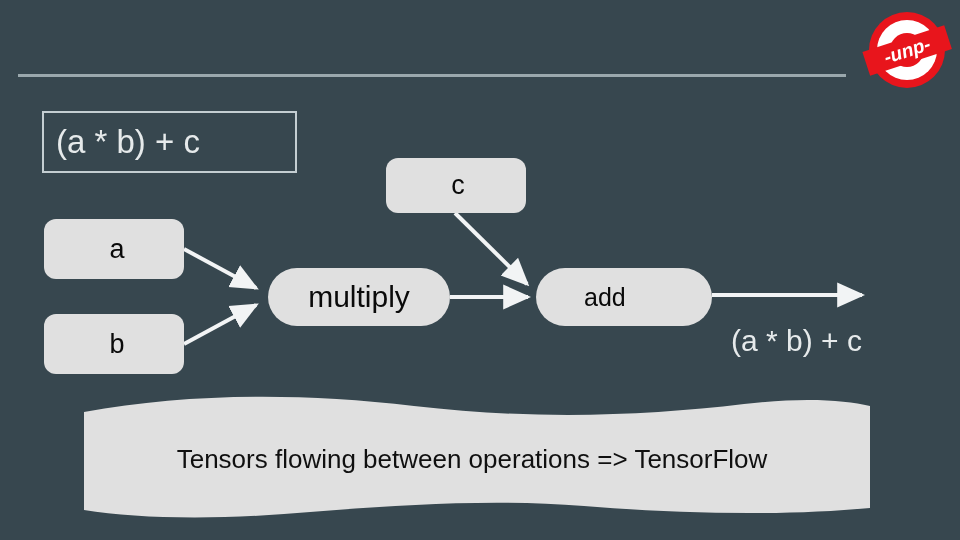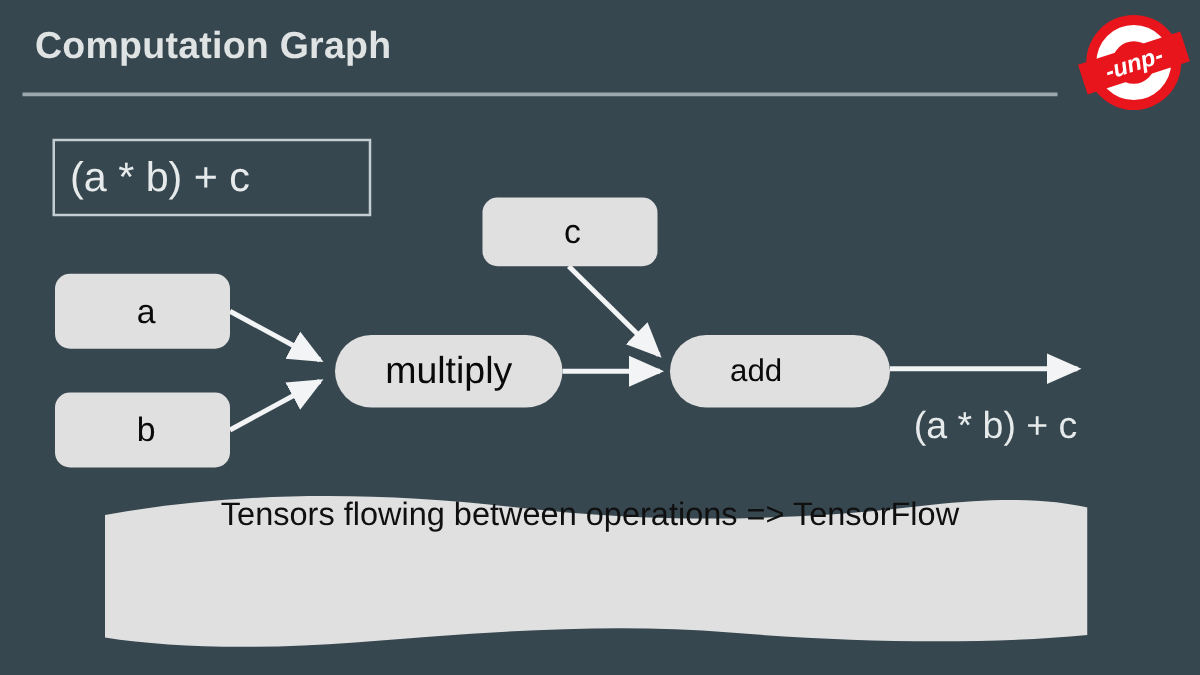--- a/index.html
+++ b/index.html
@@ -139,34 +139,33 @@
     width: 786px;
     height: 126px;
   }
   #banner-text {
     position: absolute;
     left: 84px;
     top: 396px;
     width: 776px;
     height: 126px;
     display: flex;
-    align-items: flex-start;
+    align-items: center;
     justify-content: center;
     font-size: 26px;
     color: #101010;
     white-space: nowrap;
     pointer-events: none;
   }
 </style>
 </head>
 <body>
 
 <div id="slide">
 
-  <div id="slide-title">Computation Graph</div>
   <div id="title-rule"></div>
 
   <div id="logo">
     <svg width="90" height="84" viewBox="0 0 90 84">
       <circle cx="45" cy="42" r="38" fill="#e8151c"></circle>
       <circle cx="45" cy="42" r="30" fill="#ffffff"></circle>
       <circle cx="45" cy="42" r="17" fill="#e8151c"></circle>
       <g transform="rotate(-18 45 42)">
         <rect x="2" y="30" width="86" height="25" fill="#e8151c"></rect>
         <text x="45" y="49" text-anchor="middle" font-family="Liberation Sans, sans-serif" font-size="19" font-weight="bold" font-style="italic" fill="#ffffff">-unp-</text>

